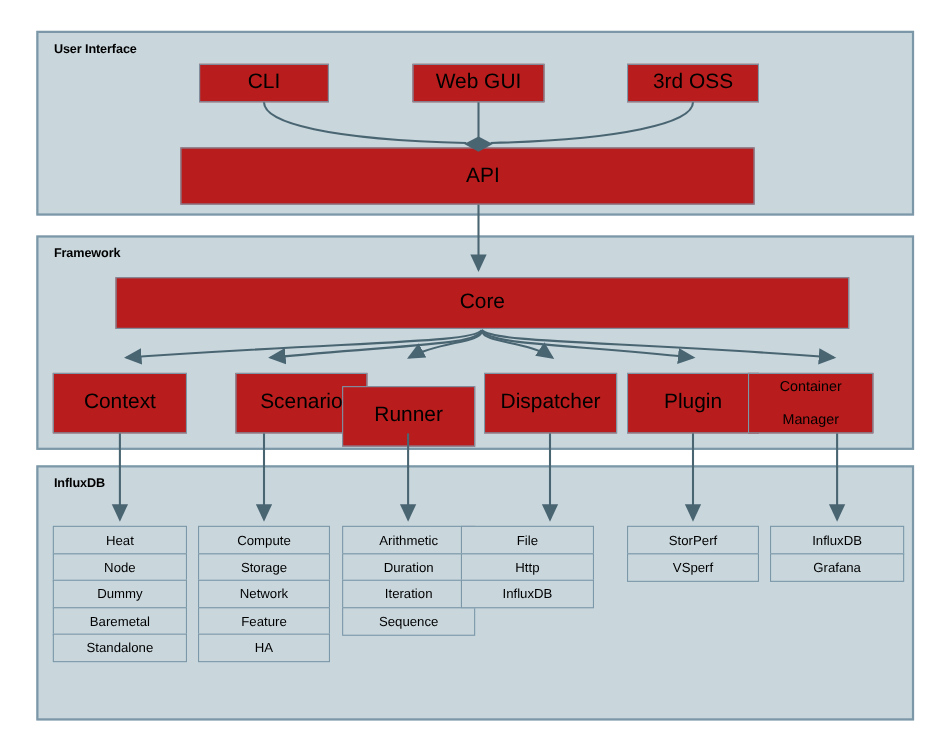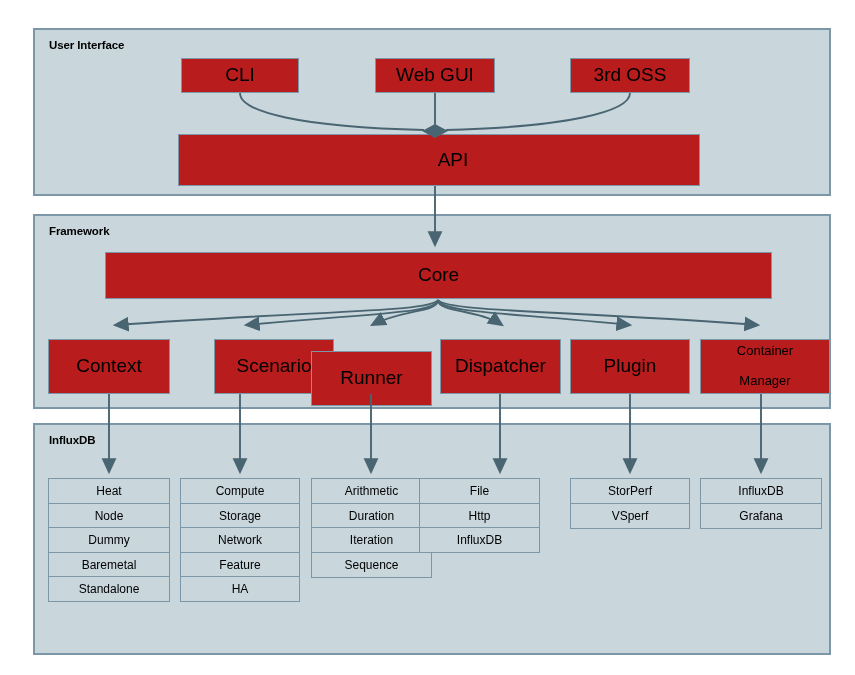--- a/index.html
+++ b/index.html
@@ -131,21 +131,21 @@
   </div>
 
   <div class="node" style="left:375px; top:58px; width:120px; height:35px;">
     <span>Web GUI</span>
   </div>
 
   <div class="node" style="left:570px; top:58px; width:120px; height:35px;">
     <span>3rd OSS</span>
   </div>
 
-  <div class="node" style="left:178px; top:134px; width:522px; height:52px;padding-left:28px;">
+  <div class="node" style="left:164px; top:134px; width:522px; height:52px;padding-left:28px;">
     <span>API</span>
   </div>
 
   <div class="panel" style="left:33px; top:214px; width:798px; height:195px;">
     <div class="panel-title">Framework</div>
   </div>
 
   <div class="node" style="left:105px; top:252px; width:667px; height:47px;">
     <span>Core</span>
   </div>
@@ -163,21 +163,21 @@
   </div>
 
   <div class="node" style="left:440px; top:339px; width:121px; height:55px;">
     <span>Dispatcher</span>
   </div>
 
   <div class="node" style="left:570px; top:339px; width:120px; height:55px;">
     <span>Plugin</span>
   </div>
 
-  <div class="node small" style="left:700px; top:339px; width:130px; height:55px;gap:11px;">
+  <div class="node small" style="left:680px; top:339px; width:114px; height:55px;gap:11px;">
     <span>Container</span>
     <span>Manager</span>
   </div>
 
   <div class="panel" style="left:33px; top:423px; width:798px; height:232px;">
     <div class="panel-title">InfluxDB</div>
   </div>
 
   <div class="stack" style="left:48px; top:478px; width:122px;">
     <div class="cell">Heat</div>

